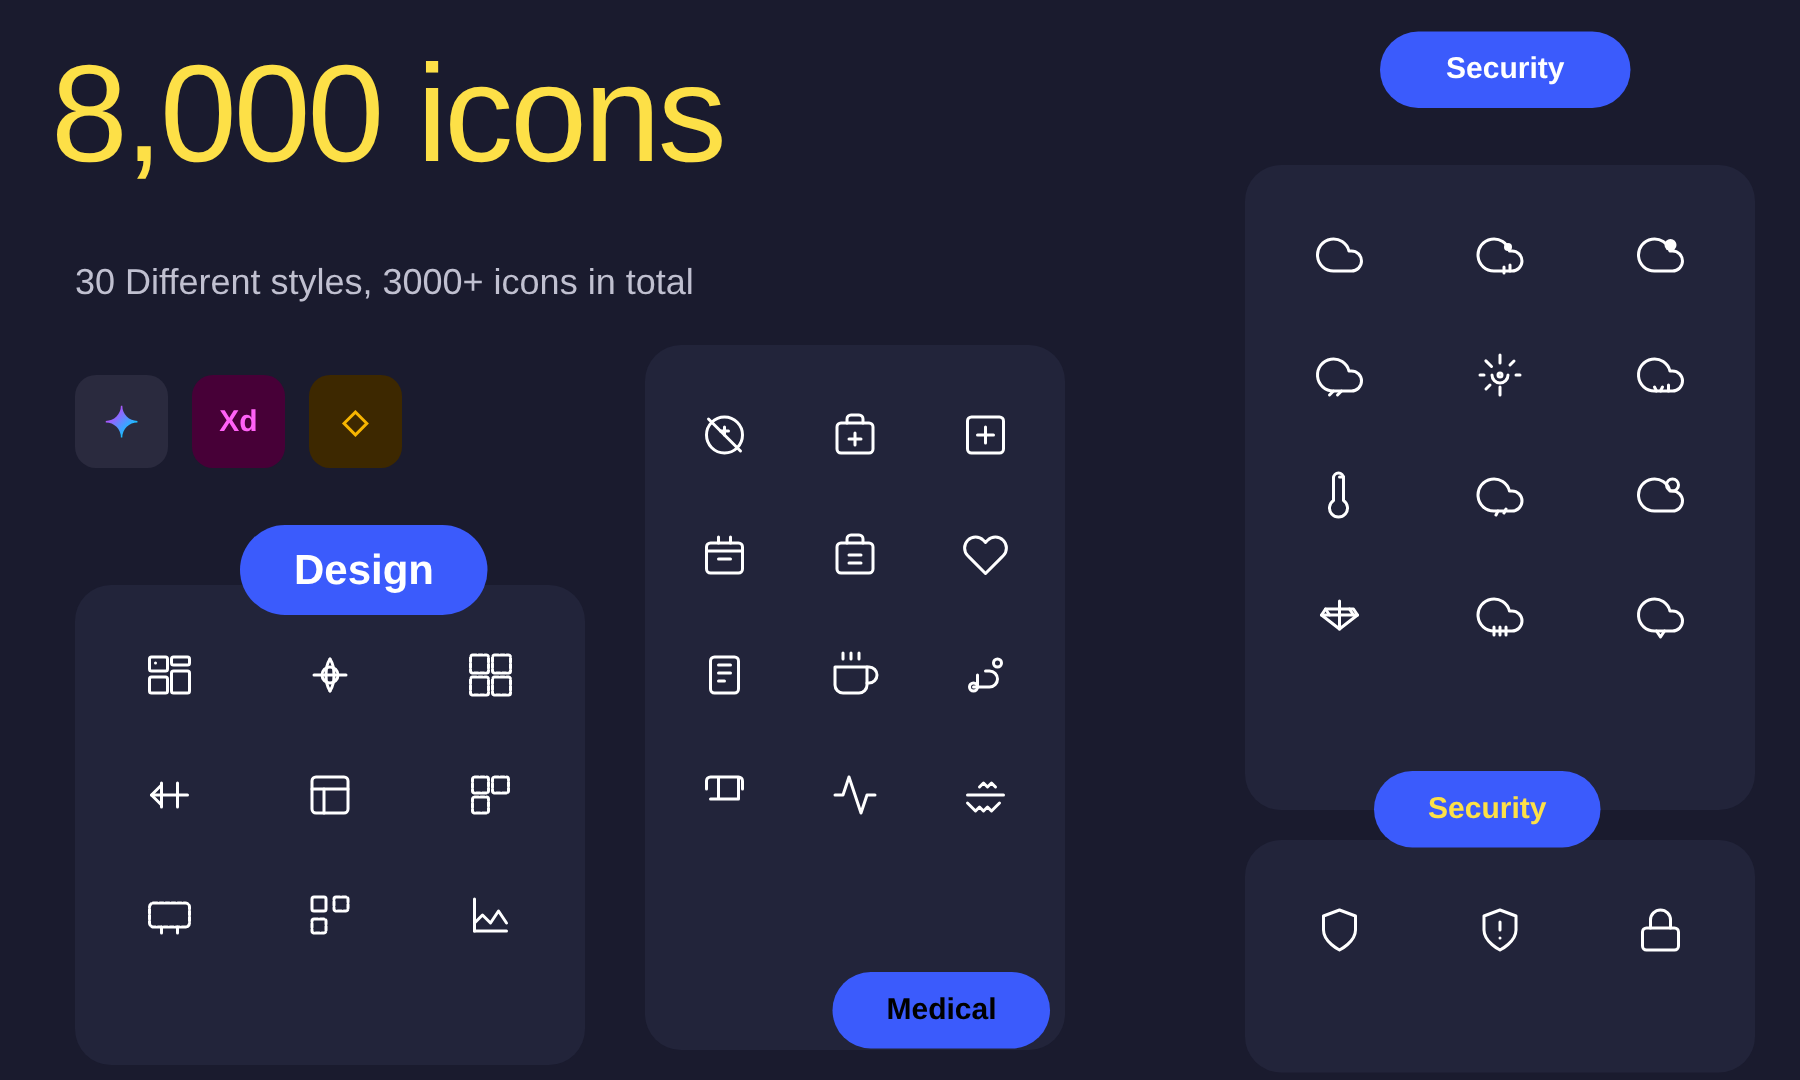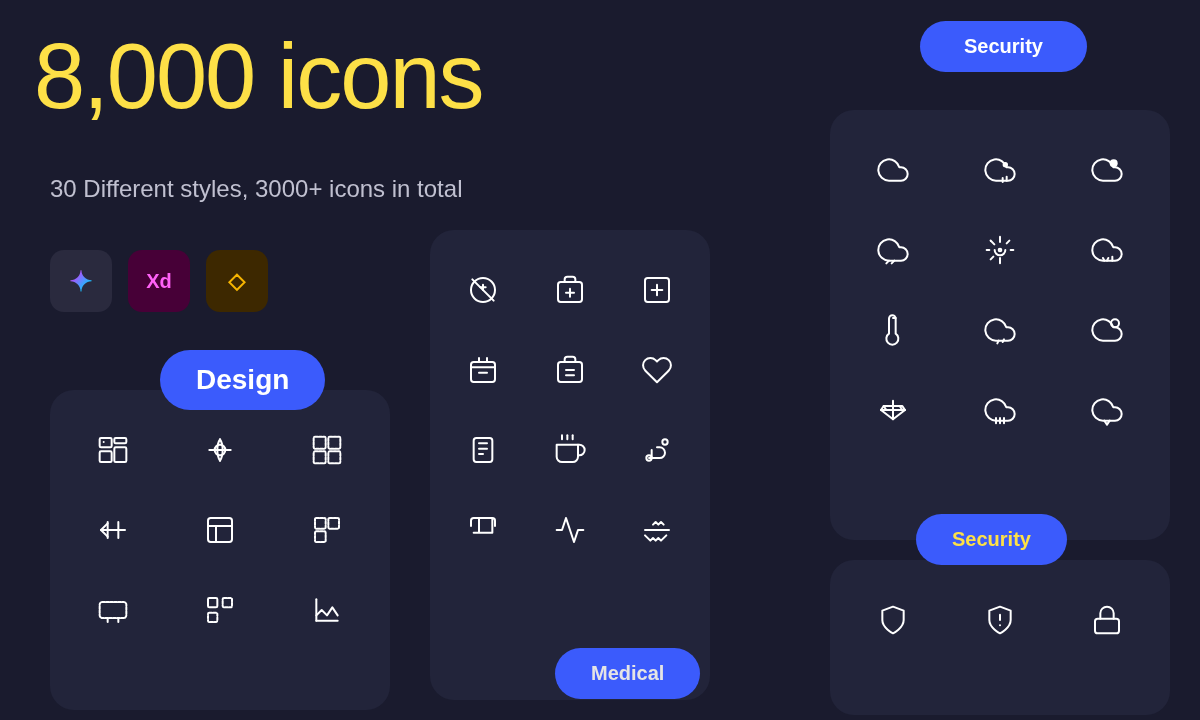--- a/index.html
+++ b/index.html
@@ -99,21 +99,21 @@
       align-content: start;
       gap: 0;
       padding: 20px 10px 10px 10px;
     }
 
     .medical-label {
       position: absolute;
       top: 648px;
       left: 555px;
       background: #3b5bfc;
-      color: #e5e5e5;
+      color: #000000;
       font-size: 20px;
       font-weight: 700;
       padding: 14px 36px;
       border-radius: 50px;
       z-index: 10;
     }
 
     
     .weather-card {
       position: absolute;

